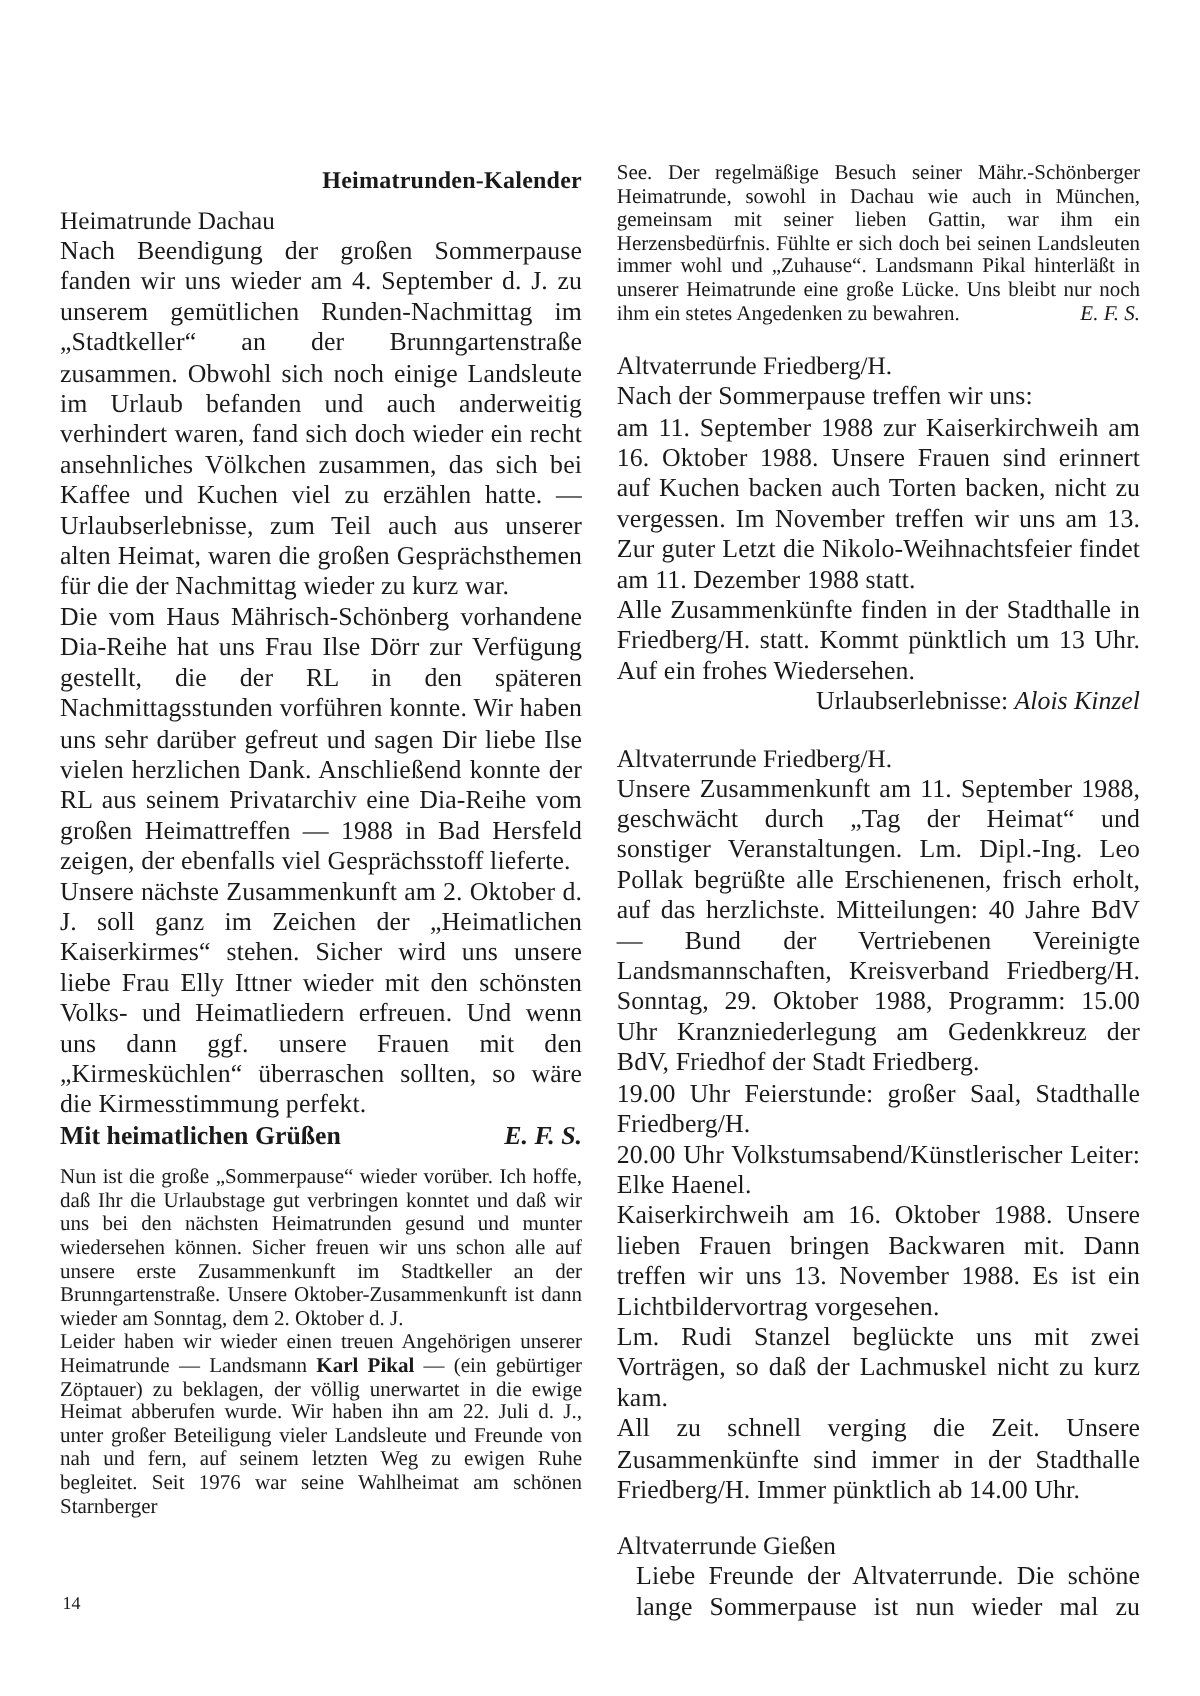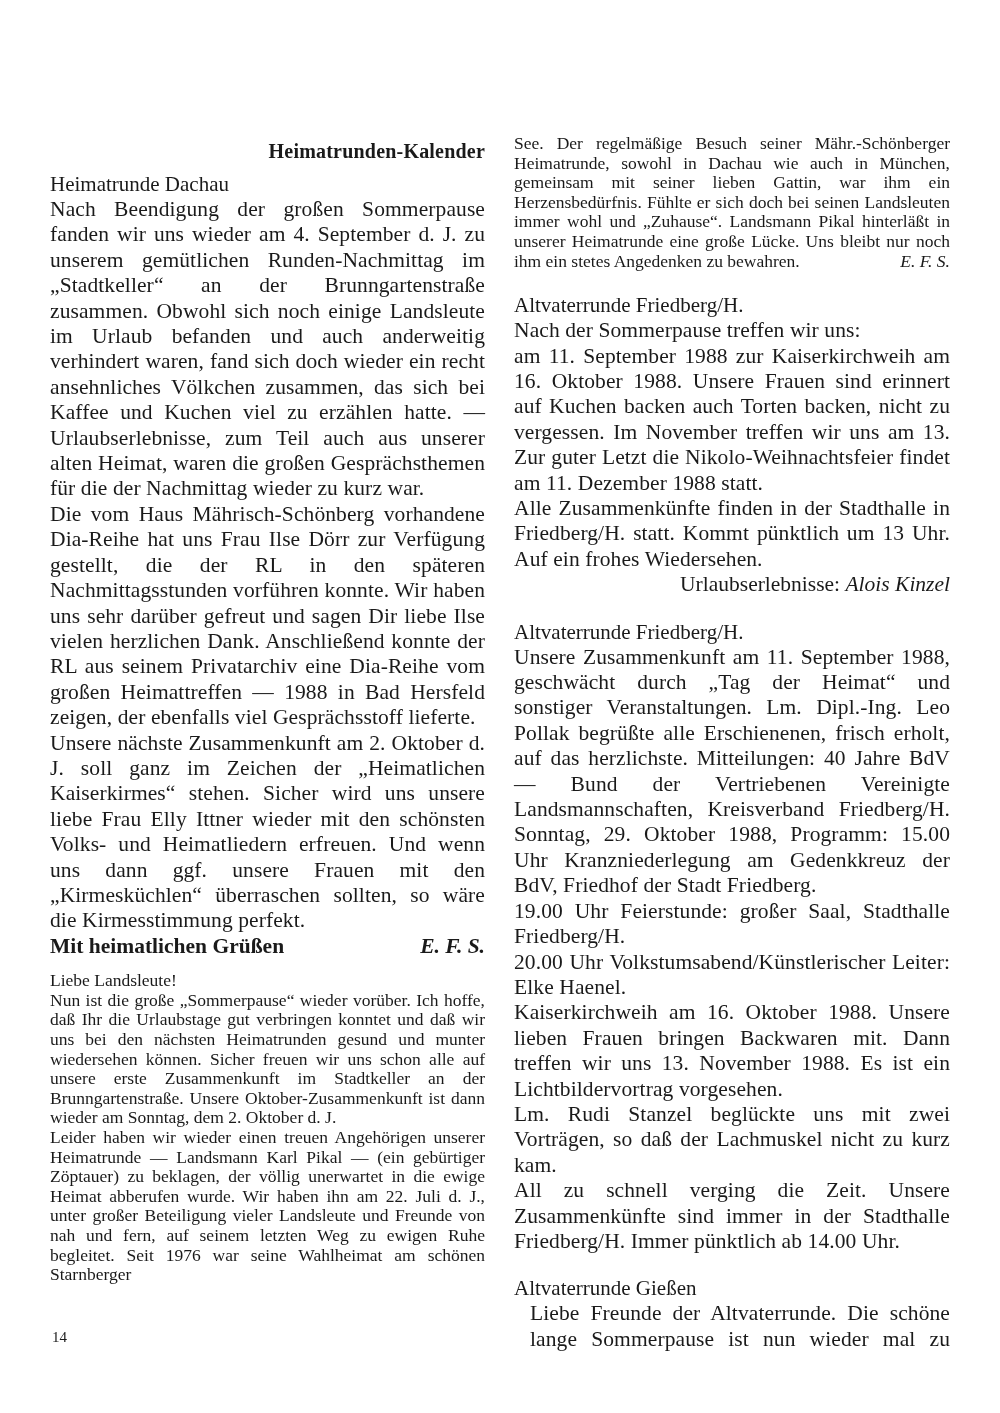--- a/index.html
+++ b/index.html
@@ -10,21 +10,21 @@
   .title { font-weight:bold; font-size:20px; line-height:34px; text-align:right; margin:0 0 4px 0; letter-spacing:0.2px; }
   .head { font-weight:normal; font-size:21px; line-height:25px; margin:0; }
   .p { font-size:21.5px; line-height:25.4px; margin:0; text-align:justify; text-align-last:left; letter-spacing:0.1px; }
   .small .p { font-size:17.5px; line-height:19.6px; letter-spacing:0; }
   .sig { display:flex; justify-content:space-between; font-size:21.5px; line-height:25.4px;font-weight:bold; }
   .sig .it, .it { font-style:italic; }
   .right-sig { text-align:right; font-size:21.5px; line-height:25.4px; }
   .gap-s { height:12px; }
   .gap-l { height:22px; }
   .pagenum { position:absolute; left:52px; top:1329px; font-size:15px; }
-  b.bold { font-weight:normal; }
+  b.bold { font-weight:bold; }
 </style>
 </head>
 <body>
 
 <div class="col" id="left">
   <h1 class="title">Heimatrunden-Kalender</h1>
 
   <section>
     <h2 class="head">Heimatrunde Dachau</h2>
     <p class="p">Nach Beendigung der großen Sommerpause fanden wir uns wieder am 4. September d. J. zu unserem gemütlichen Runden-Nachmittag im „Stadtkeller“ an der Brunngartenstraße zusammen. Obwohl sich noch einige Landsleute im Urlaub befanden und auch anderweitig verhindert waren, fand sich doch wieder ein recht ansehnliches Völkchen zusammen, das sich bei Kaffee und Kuchen viel zu erzählen hatte. — Urlaubserlebnisse, zum Teil auch aus unserer alten Heimat, waren die großen Gesprächsthemen für die der Nachmittag wieder zu kurz war.</p>
@@ -32,21 +32,20 @@
     <p class="p">Unsere nächste Zusammenkunft am 2. Oktober d. J. soll ganz im Zeichen der „Heimatlichen Kaiserkirmes“ stehen. Sicher wird uns unsere liebe Frau Elly Ittner wieder mit den schönsten Volks- und Heimatliedern erfreuen. Und wenn uns dann ggf. unsere Frauen mit den „Kirmesküchlen“ überraschen sollten, so wäre die Kirmesstimmung perfekt.</p>
     <div class="sig">
       <span>Mit heimatlichen Grüßen</span>
       <span class="it">E. F. S.</span>
     </div>
   </section>
 
   <div class="gap-s"></div>
 
   <section class="small">
-    <p class="p">Liebe Landsleute!</p>
     <p class="p">Nun ist die große „Sommerpause“ wieder vorüber. Ich hoffe, daß Ihr die Urlaubstage gut verbringen konntet und daß wir uns bei den nächsten Heimatrunden gesund und munter wiedersehen können. Sicher freuen wir uns schon alle auf unsere erste Zusammenkunft im Stadtkeller an der Brunngartenstraße. Unsere Oktober-Zusammenkunft ist dann wieder am Sonntag, dem 2. Oktober d. J.</p>
     <p class="p"><span>Leider haben wir wieder einen treuen Angehörigen unserer Heimatrunde — Landsmann </span><b class="bold">Karl Pikal</b><span> — (ein gebürtiger Zöptauer) zu beklagen, der völlig unerwartet in die ewige Heimat abberufen wurde. Wir haben ihn am 22. Juli d. J., unter großer Beteiligung vieler Landsleute und Freunde von nah und fern, auf seinem letzten Weg zu ewigen Ruhe begleitet. Seit 1976 war seine Wahlheimat am schönen Starnberger</span></p>
   </section>
 </div>
 
 <div class="col" id="right">
   <section class="small">
     <p class="p"><span>See. Der regelmäßige Besuch seiner Mähr.-Schönberger Heimatrunde, sowohl in Dachau wie auch in München, gemeinsam mit seiner lieben Gattin, war ihm ein Herzensbedürfnis. Fühlte er sich doch bei seinen Landsleuten immer wohl und „Zuhause“. Landsmann Pikal hinterläßt in unserer Heimatrunde eine große Lücke. Uns bleibt nur noch ihm ein stetes Angedenken zu bewahren.</span><span style="display:inline-block;width:40px"></span><span class="it" style="float:right">E. F. S.</span></p>
   </section>
 

